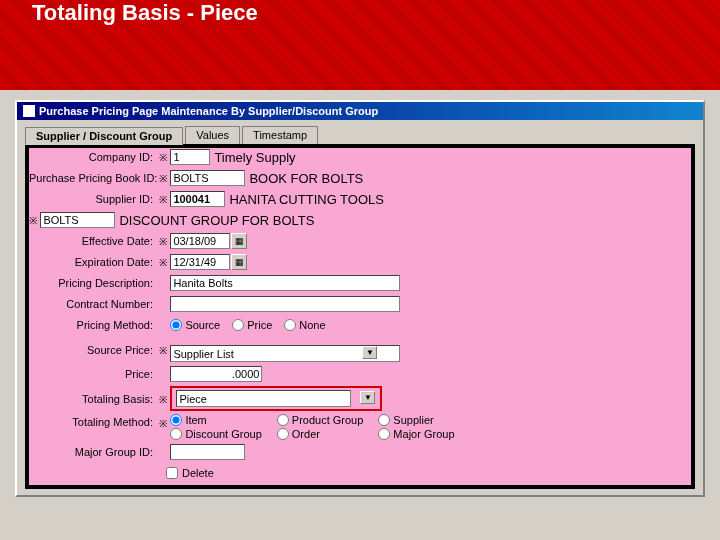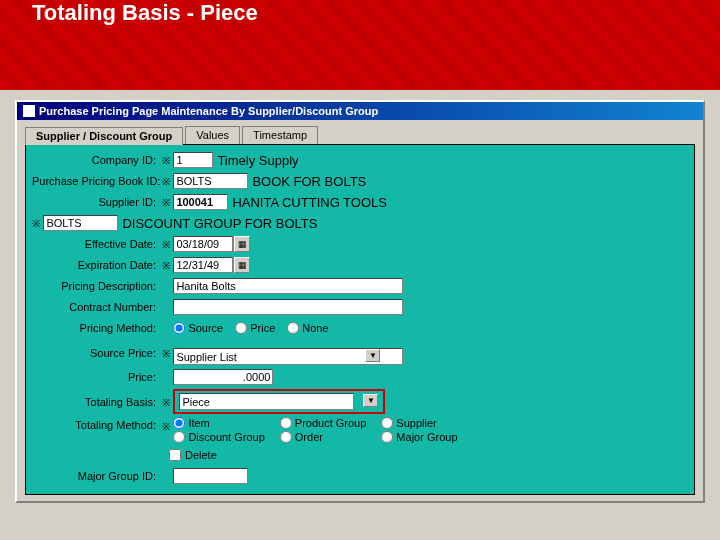--- a/index.html
+++ b/index.html
@@ -98,23 +98,23 @@
     }
     .tab.active {
       background: #d4d0c8;
       border-bottom: 1px solid #d4d0c8;
       font-weight: bold;
       position: relative;
       top: 1px;
       z-index: 2;
     }
     .tab-content {
-      border: 1px solid #000000;
-      padding: 6px;
-      background: #14b8a6;
+      border: 4px solid #000000;
+      padding: 0;
+      background: #f9a8d4;
       position: relative;
       z-index: 1;
     }
 
     
     .form-row {
       display: flex;
       align-items: center;
       margin-bottom: 3px;
       min-height: 18px;
@@ -141,21 +141,21 @@
       height: 16px;
       font-size: 11px;
       font-family: 'MS Sans Serif', Tahoma, Arial, sans-serif;
       padding: 0 2px;
       outline: none;
     }
     .input-short { width: 55px; }
     .input-medium { width: 75px; }
     .input-date { width: 60px; }
     .input-description { width: 230px; }
-    .input-price { width: 100px; }
+    .input-price { width: 92px; }
 
     .field-desc {
       font-size: 13px;
       margin-left: 4px;
       color: #000;
     }
 
     
     .btn-cal {
       background: #d4d0c8;
@@ -411,29 +411,29 @@
               <input type="radio" name="totaling_method" style="">
               <span>Order</span>
             </label>
             <label class="radio-item">
               <input type="radio" name="totaling_method" style="">
               <span>Major Group</span>
             </label>
           </div>
         </div>
 
+        <div class="form-row">
+          <span class="form-label">Major Group ID:</span>
+          <span class="required-star" style="visibility:hidden;">※</span>
+          <input class="form-input input-medium" type="text" value="" style="">
+        </div>
+
         <div class="form-row" style="margin-left:137px;">
           <label class="checkbox-item">
             <input type="checkbox" style="">
             <span>Delete</span>
           </label>
         </div>
 
-        <div class="form-row">
-          <span class="form-label">Major Group ID:</span>
-          <span class="required-star" style="visibility:hidden;">※</span>
-          <input class="form-input input-medium" type="text" value="" style="">
-        </div>
-
       </div>
     </div>
   </div>
 </div>
 
 </body></html>

